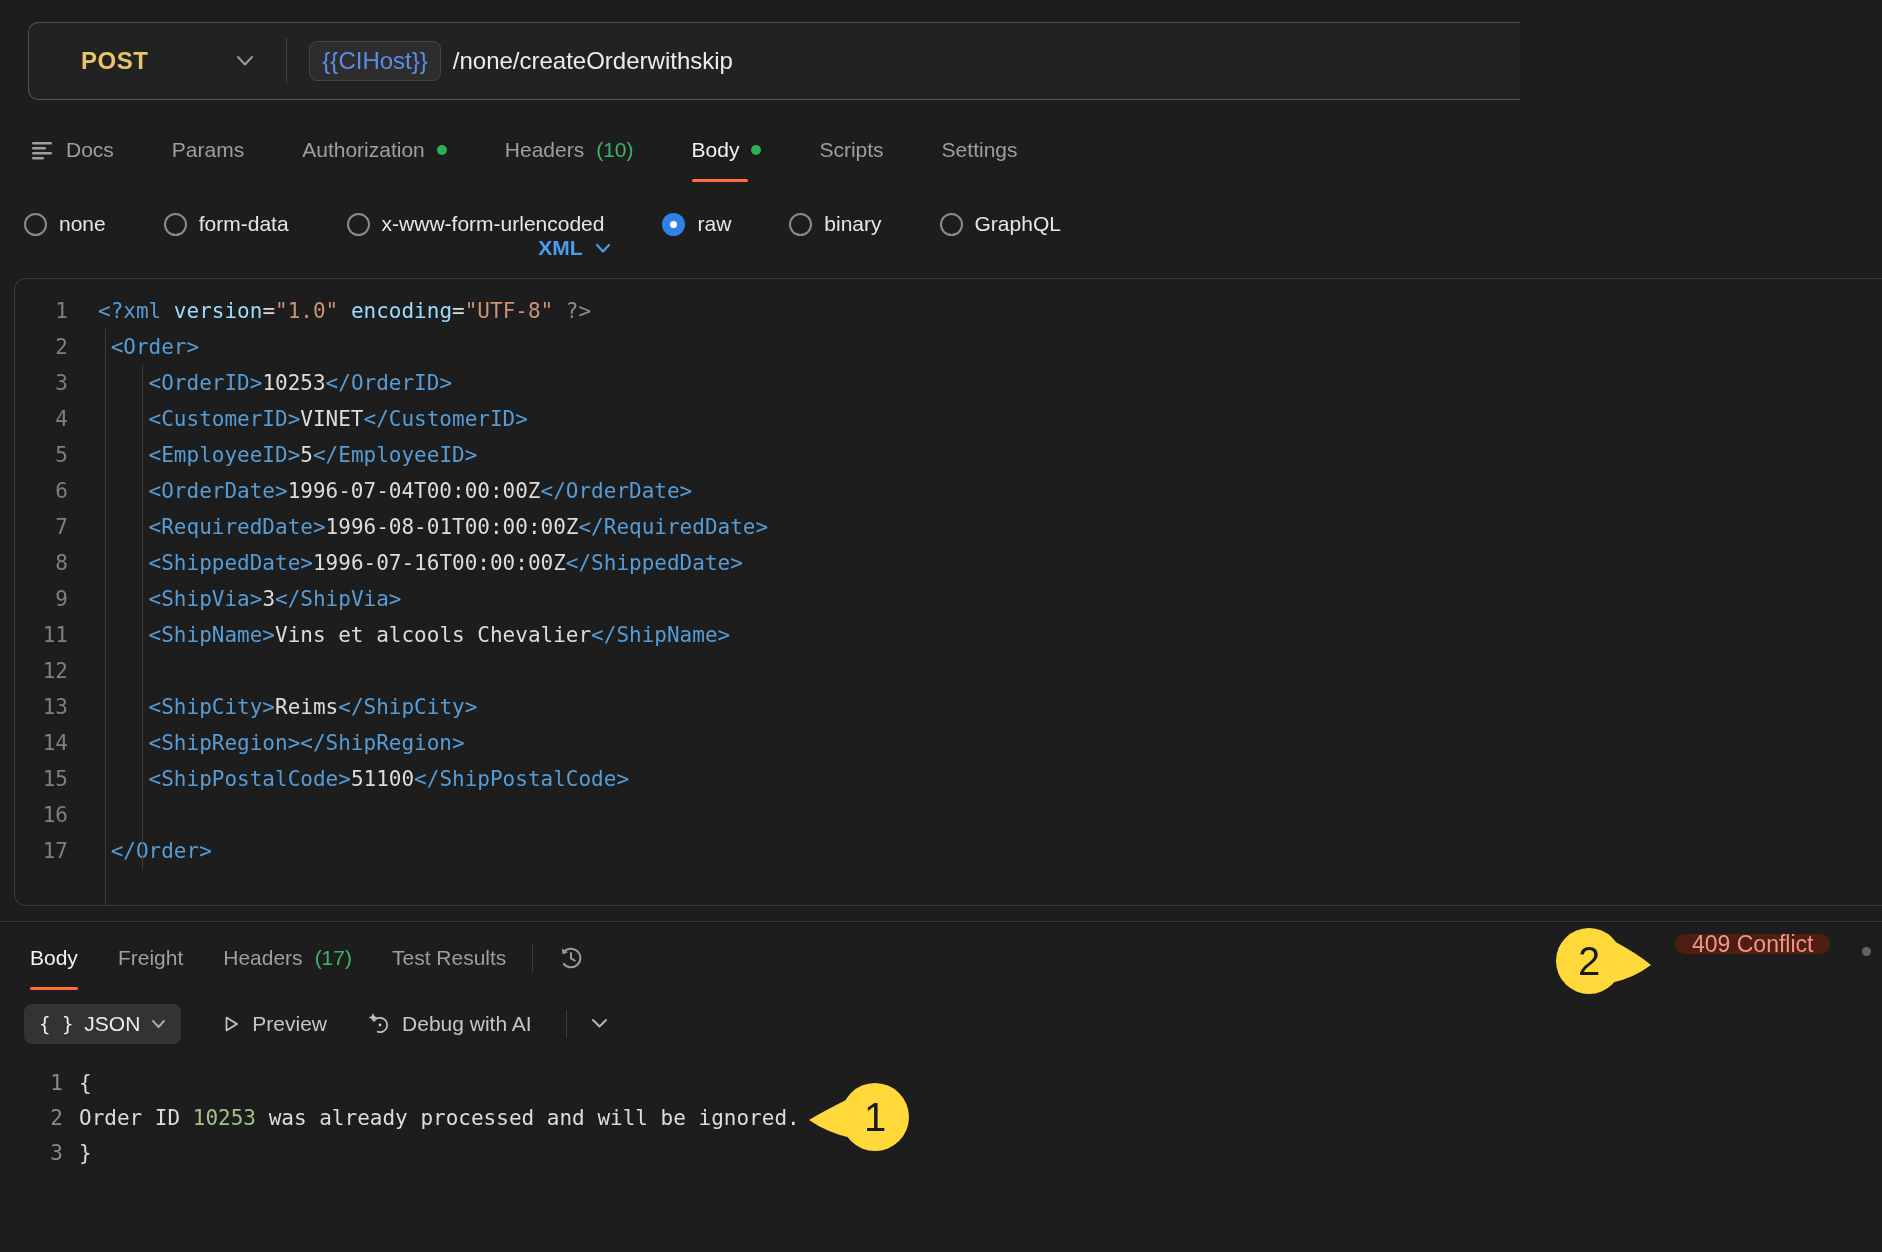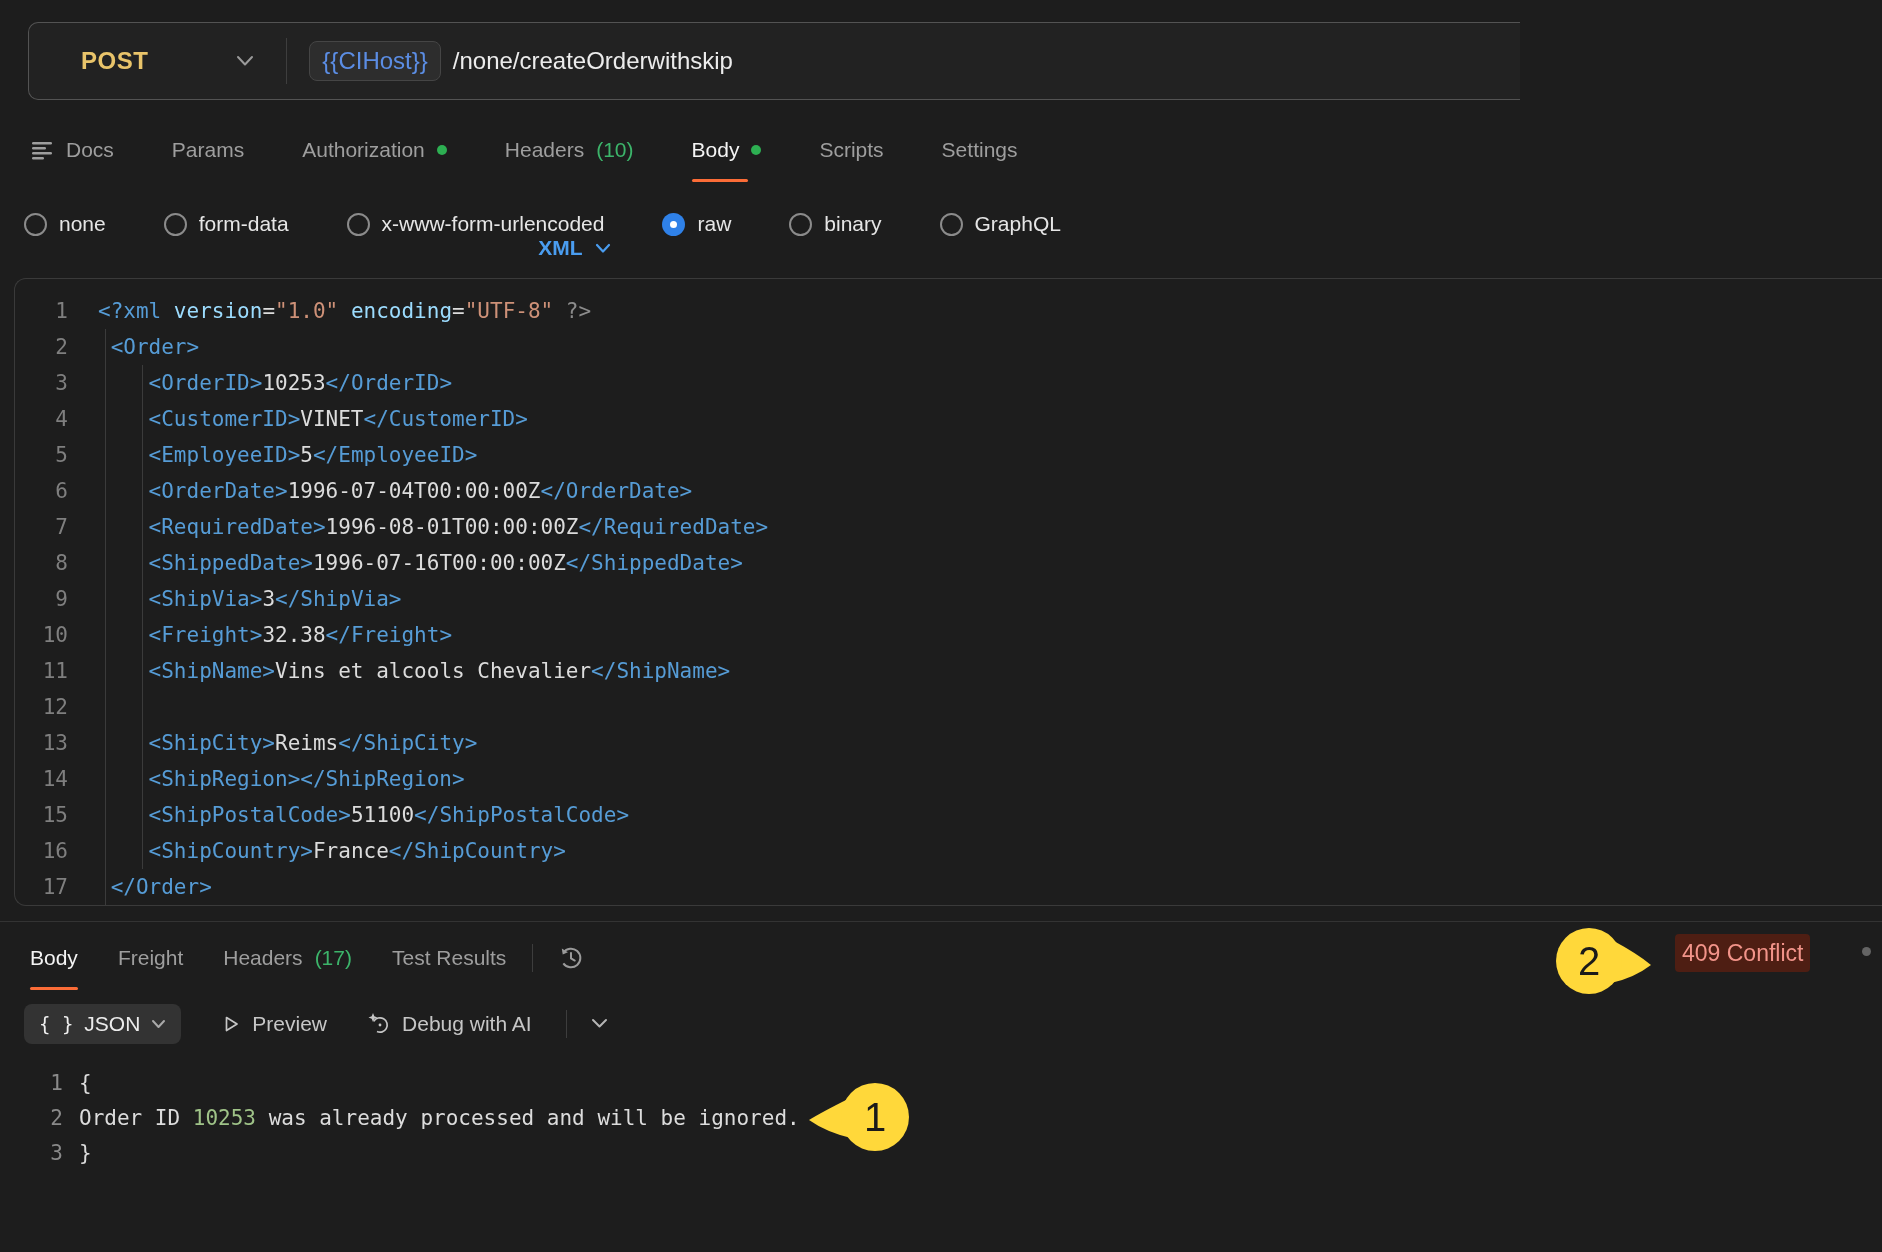--- a/index.html
+++ b/index.html
@@ -91,22 +91,22 @@
   .viewer-vdiv { width:1px; height:28px; background:#3d3d3d; margin-left:34px; }
   .viewer-chevron { margin-left:24px; display:flex; }
 
   .resp-code { position:absolute; left:24px; top:1066px; font-family:"DejaVu Sans Mono", monospace; font-size:21px; }
   .resp-line { display:flex; height:35px; line-height:35px; }
   .resp-ln { width:39px; flex:none; text-align:right; color:#8a8a8a; }
   .resp-text { margin-left:16px; white-space:pre; color:#d8d8d8; }
 
   
   .status-badge {
-    position:absolute; left:1675px; top:934px; height:38px; padding:0 7px;
-    display:flex; align-items:center; background:#4e1e13; border-radius:4px;
+    position:absolute; left:1675px; top:934px; height:20px; padding:0 17px;
+    display:flex; align-items:center; background:#4e1e13; border-radius:11px;
     color:#f2948a; font-size:23px;
   }
   .status-meta-dot { position:absolute; left:1862px; top:947px; width:9px; height:9px; border-radius:50%; background:#646464; }
 
   
   .balloon { position:absolute; z-index:10; }
   .balloon .num {
     position:absolute; display:flex; align-items:center; justify-content:center;
     color:#1a1a1a; font-size:40px; font-family:"Liberation Sans", sans-serif;
   }
@@ -237,45 +237,40 @@
       </div>
       <div class="code-line">
         <span class="code-ln">8</span>
         <span class="code-text"><span class="c-plain">    </span><span class="c-tag">&lt;ShippedDate&gt;</span><span class="c-plain">1996-07-16T00:00:00Z</span><span class="c-tag">&lt;/ShippedDate&gt;</span></span>
       </div>
       <div class="code-line">
         <span class="code-ln">9</span>
         <span class="code-text"><span class="c-plain">    </span><span class="c-tag">&lt;ShipVia&gt;</span><span class="c-plain">3</span><span class="c-tag">&lt;/ShipVia&gt;</span></span>
       </div>
       <div class="code-line">
-        <span class="code-ln">10</span>
-        <span class="code-text"><span class="c-plain">    </span><span class="c-tag">&lt;Freight&gt;</span><span class="c-plain">32.38</span><span class="c-tag">&lt;/Freight&gt;</span></span>
-      </div>
-      <div class="code-line">
         <span class="code-ln">11</span>
         <span class="code-text"><span class="c-plain">    </span><span class="c-tag">&lt;ShipName&gt;</span><span class="c-plain">Vins et alcools Chevalier</span><span class="c-tag">&lt;/ShipName&gt;</span></span>
       </div>
       <div class="code-line">
         <span class="code-ln">12</span>
       </div>
       <div class="code-line">
         <span class="code-ln">13</span>
         <span class="code-text"><span class="c-plain">    </span><span class="c-tag">&lt;ShipCity&gt;</span><span class="c-plain">Reims</span><span class="c-tag">&lt;/ShipCity&gt;</span></span>
       </div>
       <div class="code-line">
         <span class="code-ln">14</span>
         <span class="code-text"><span class="c-plain">    </span><span class="c-tag">&lt;ShipRegion&gt;</span><span class="c-tag">&lt;/ShipRegion&gt;</span></span>
       </div>
       <div class="code-line">
         <span class="code-ln">15</span>
         <span class="code-text"><span class="c-plain">    </span><span class="c-tag">&lt;ShipPostalCode&gt;</span><span class="c-plain">51100</span><span class="c-tag">&lt;/ShipPostalCode&gt;</span></span>
       </div>
       <div class="code-line">
         <span class="code-ln">16</span>
-        <span class="code-text"><span class="c-plain">    </span><span class="c-tag">&lt;ShipCountry&gt;</span><span class="c-plain">France</span><span class="c-tag">&lt;/ShipCountry&gt;</span></span>
       </div>
       <div class="code-line">
         <span class="code-ln">17</span>
         <span class="code-text"><span class="c-plain"> </span><span class="c-tag">&lt;/Order&gt;</span></span>
       </div>
     </div>
 </div>
 
 <div class="pane-divider"></div>
 

